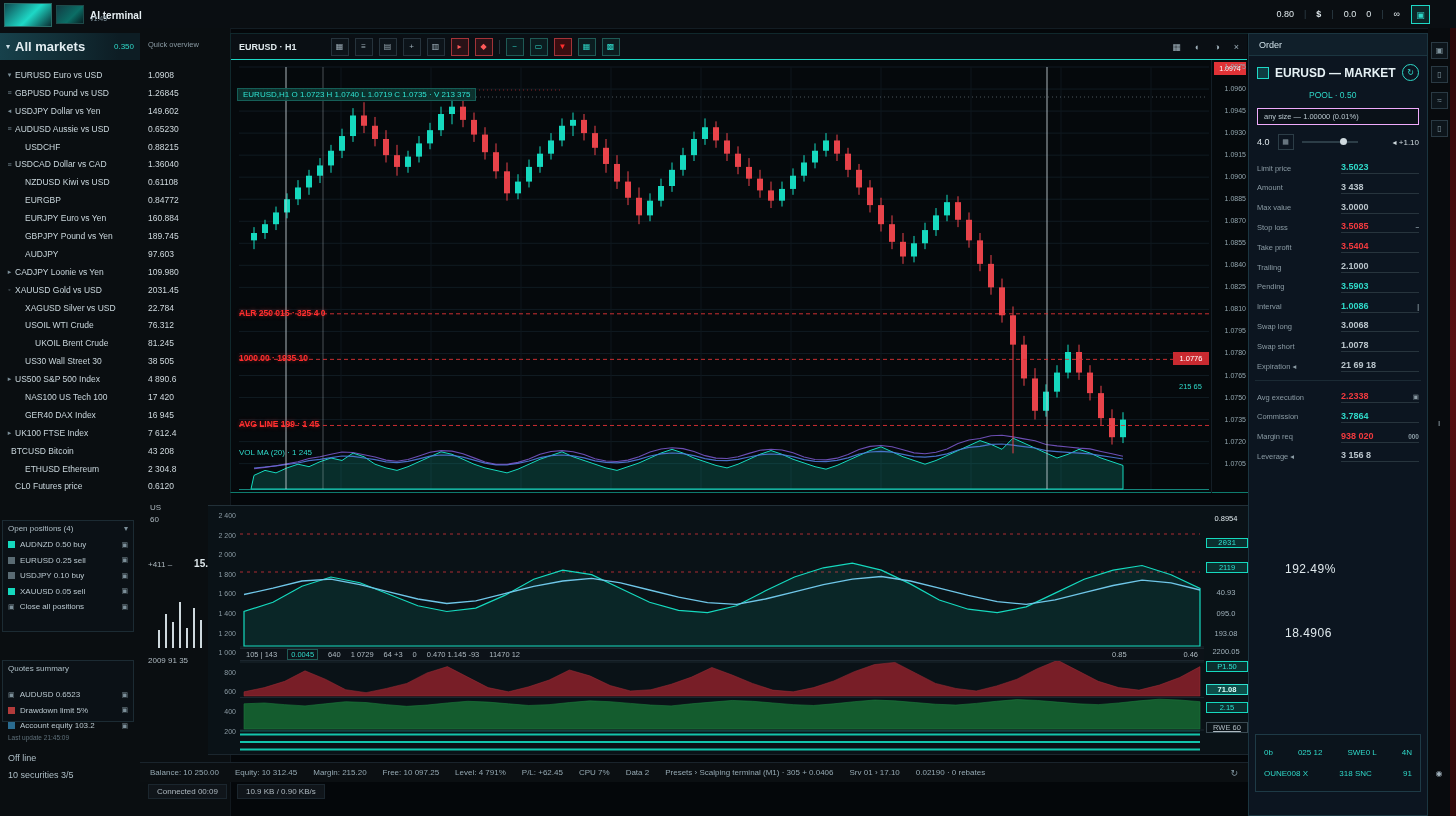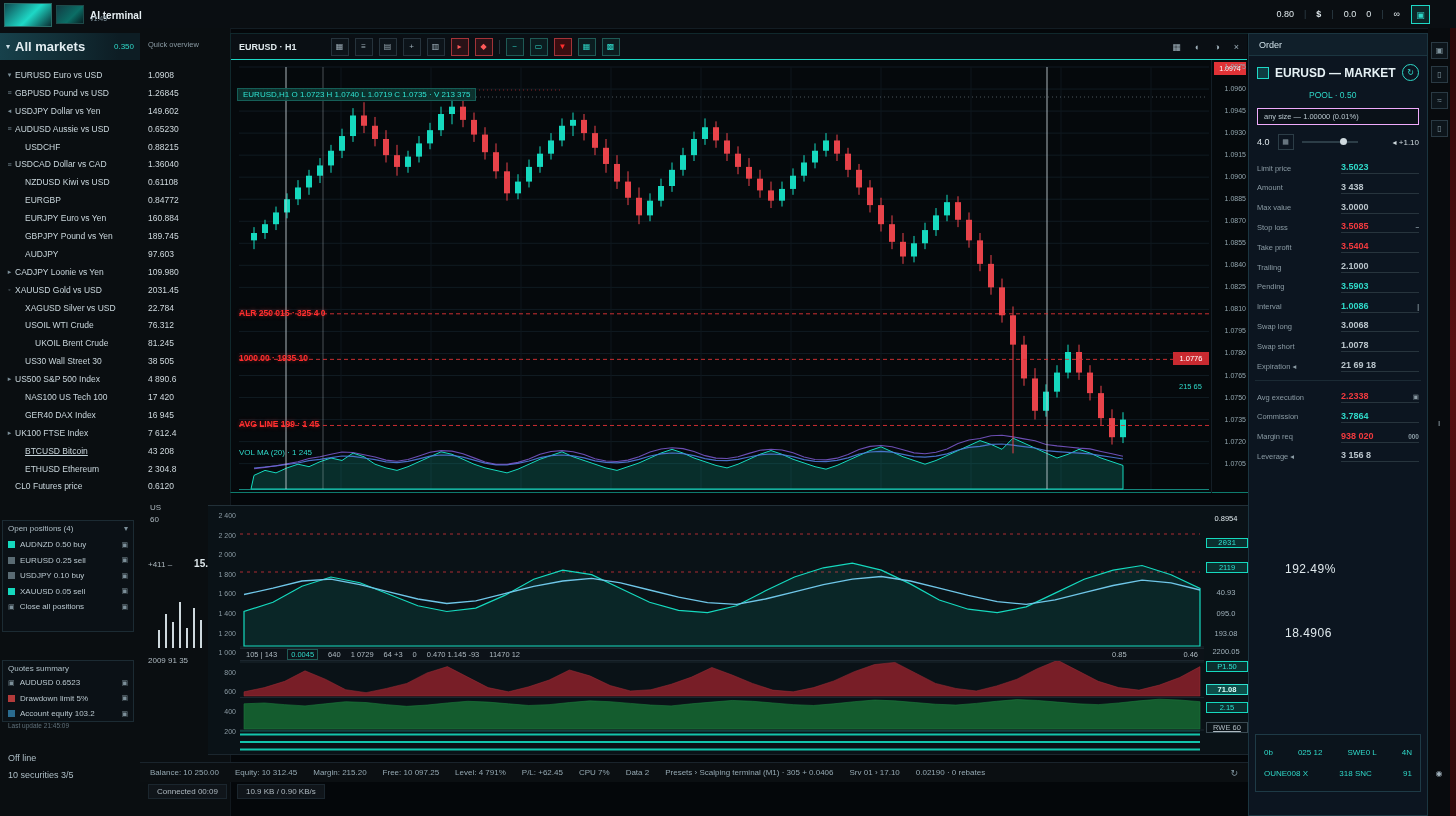--- a/index.html
+++ b/index.html
@@ -232,21 +232,21 @@
         <span class="n">NAS100 US Tech 100</span>
       </div>
       <div class="wrow" style="padding-left: 14px;">
         <span class="g"></span>
         <span class="n">GER40 DAX Index</span>
       </div>
       <div class="wrow" style="padding-left: 4px;">
         <span class="g">▸</span>
         <span class="n">UK100 FTSE Index</span>
       </div>
-      <div class="wrow" style="padding-left: 14px; text-decoration: underline;">
+      <div class="wrow" style="padding-left: 0;">
         <span class="g"></span>
         <span class="n">BTCUSD Bitcoin</span>
       </div>
       <div class="wrow" style="padding-left: 14px;">
         <span class="g"></span>
         <span class="n">ETHUSD Ethereum</span>
       </div>
       <div class="wrow" style="padding-left: 4px;">
         <span class="g"></span>
         <span class="n">CL0 Futures price</span>
@@ -282,21 +282,21 @@
           <span style="font-size: 7px; color: rgb(124, 143, 153);">▣</span>
           <span>Close all positions</span>
           <span class="ric">▣</span>
         </div>
       </div>
   </div>
   <div id="summary-panel" class="panelbox abs" style="top:632px;height:62px;">
     <div class="ttl">
         <span>Quotes summary</span>
       </div>
-    <div id="summary-list" style="margin-top:2px;">
+    <div id="summary-list" style="margin-top:14px;">
         <div class="prow">
           <span style="font-size: 7px; color: rgb(124, 143, 153);">▣</span>
           <span>AUDUSD 0.6523</span>
           <span class="ric">▣</span>
         </div>
         <div class="prow">
           <span class="sq" style="background: rgb(178, 59, 59);"></span>
           <span>Drawdown limit 5%</span>
           <span class="ric">▣</span>
         </div>

